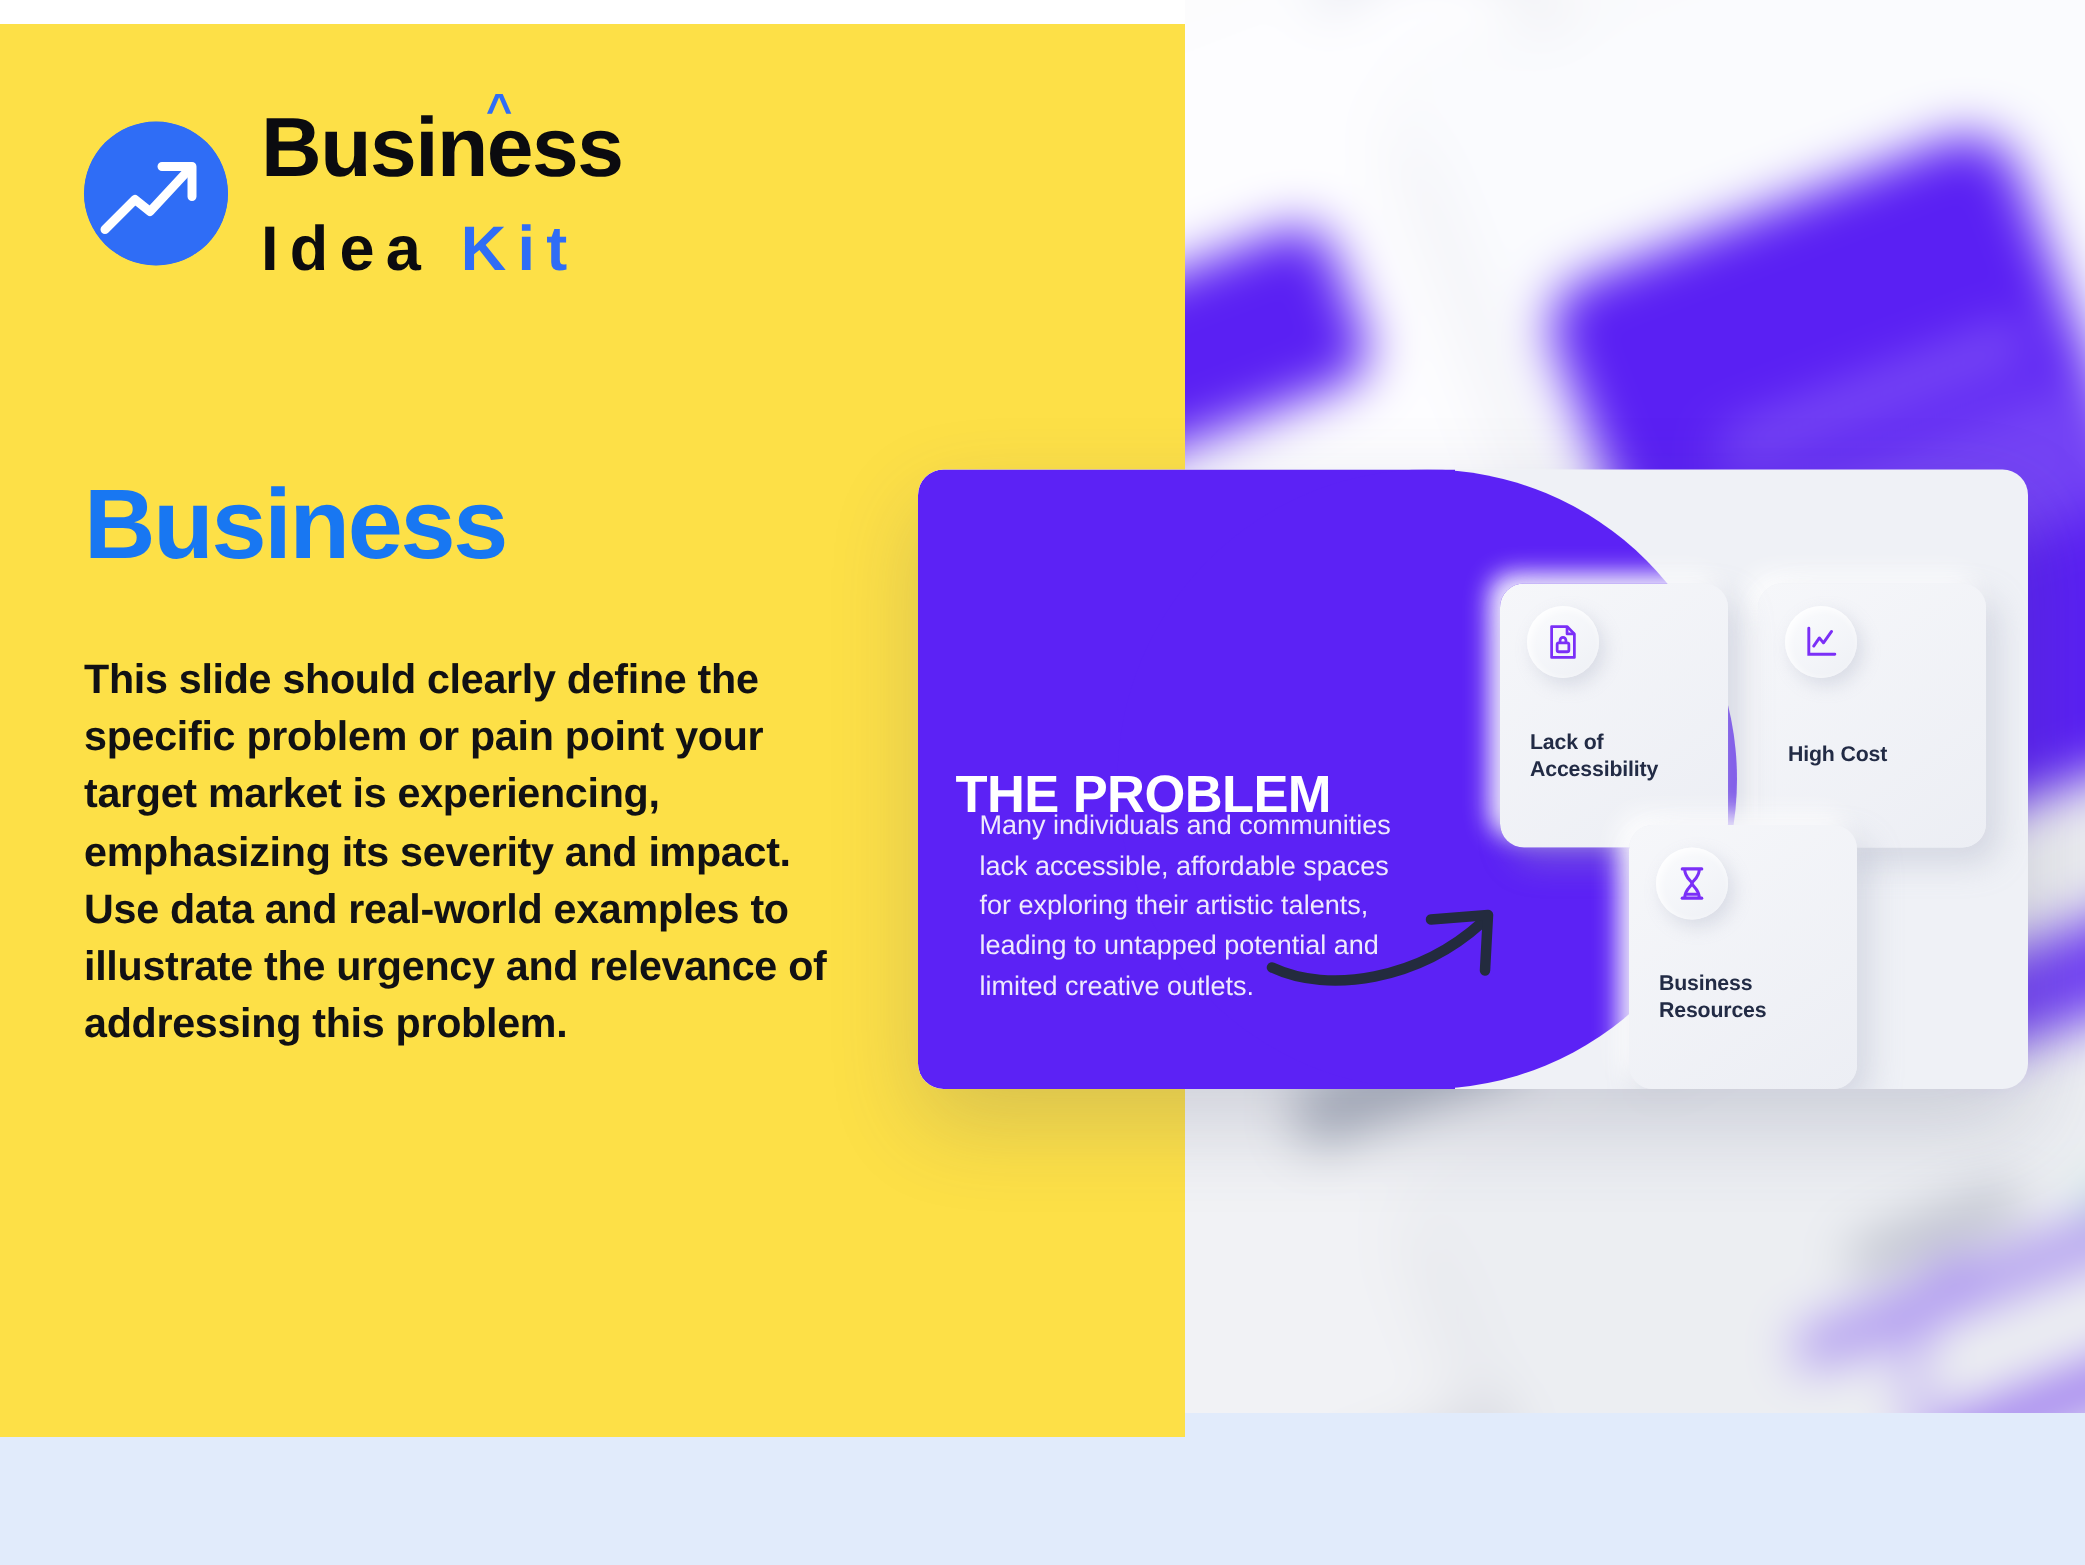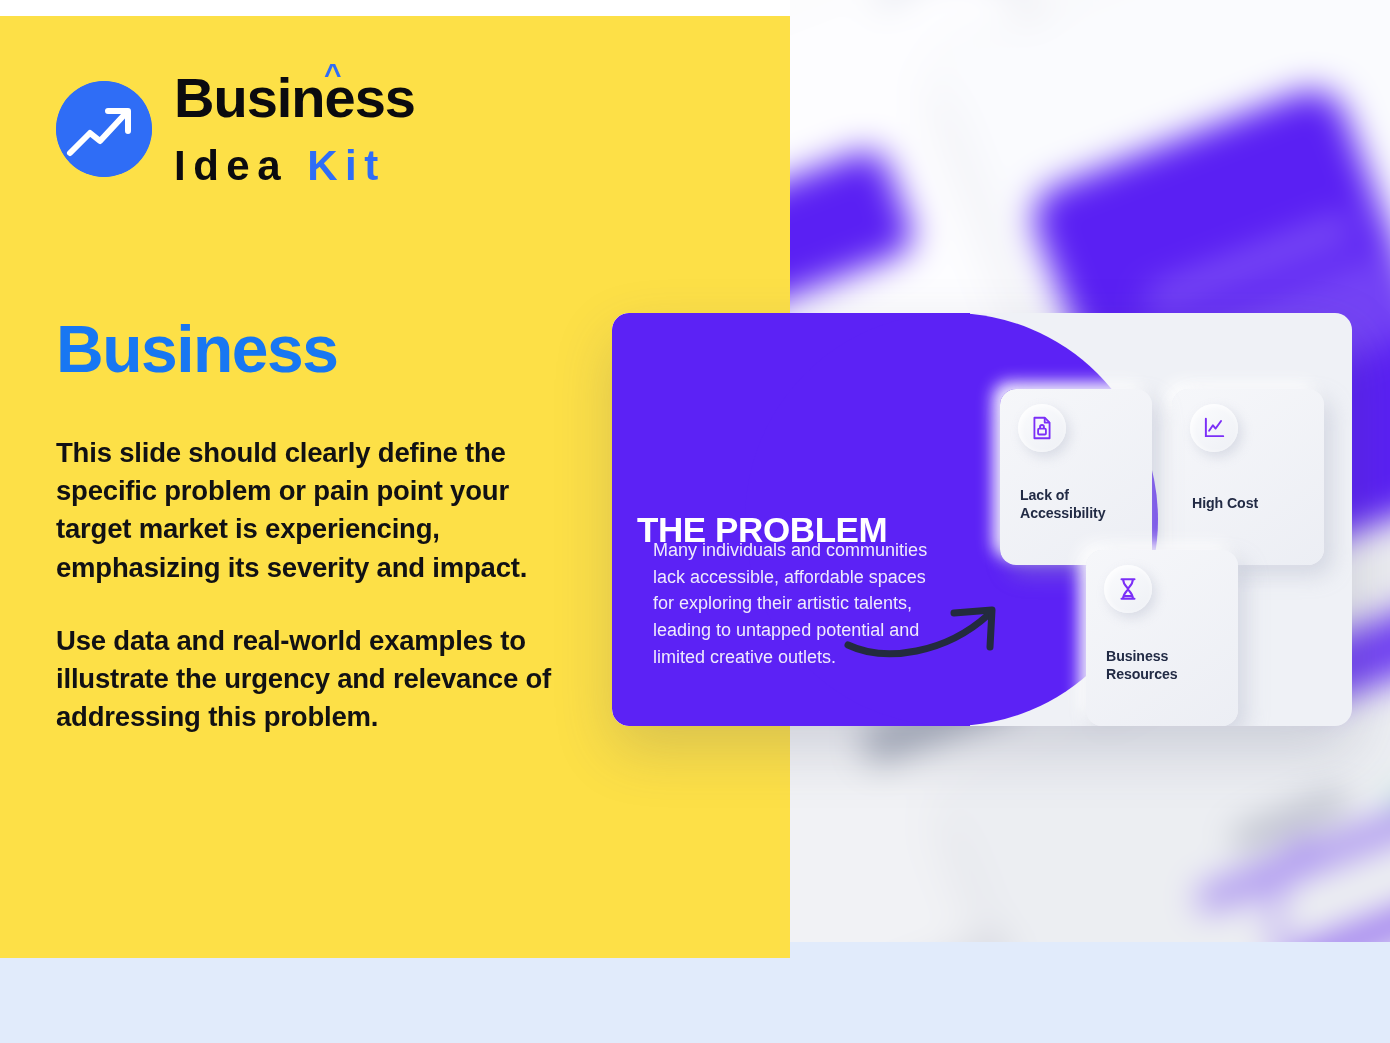--- a/index.html
+++ b/index.html
@@ -67,21 +67,21 @@
     color:#1877f2;
   }
 
   
   .body-copy {
     position:absolute; left:56px; top:418px;
     width:510px;
     font-size:27.5px; font-weight:700; line-height:1.39;
     color:#111114; letter-spacing:-0.2px;
   }
-  .body-copy p + p { margin-top:35px; }
+  .body-copy p + p { }
 
   
   .right-panel {
     position:absolute; left:790px; top:0;
     width:600px; height:942px;
     overflow:hidden;
     background:#f2f3f7;
   }
   
   .bg-scene {

